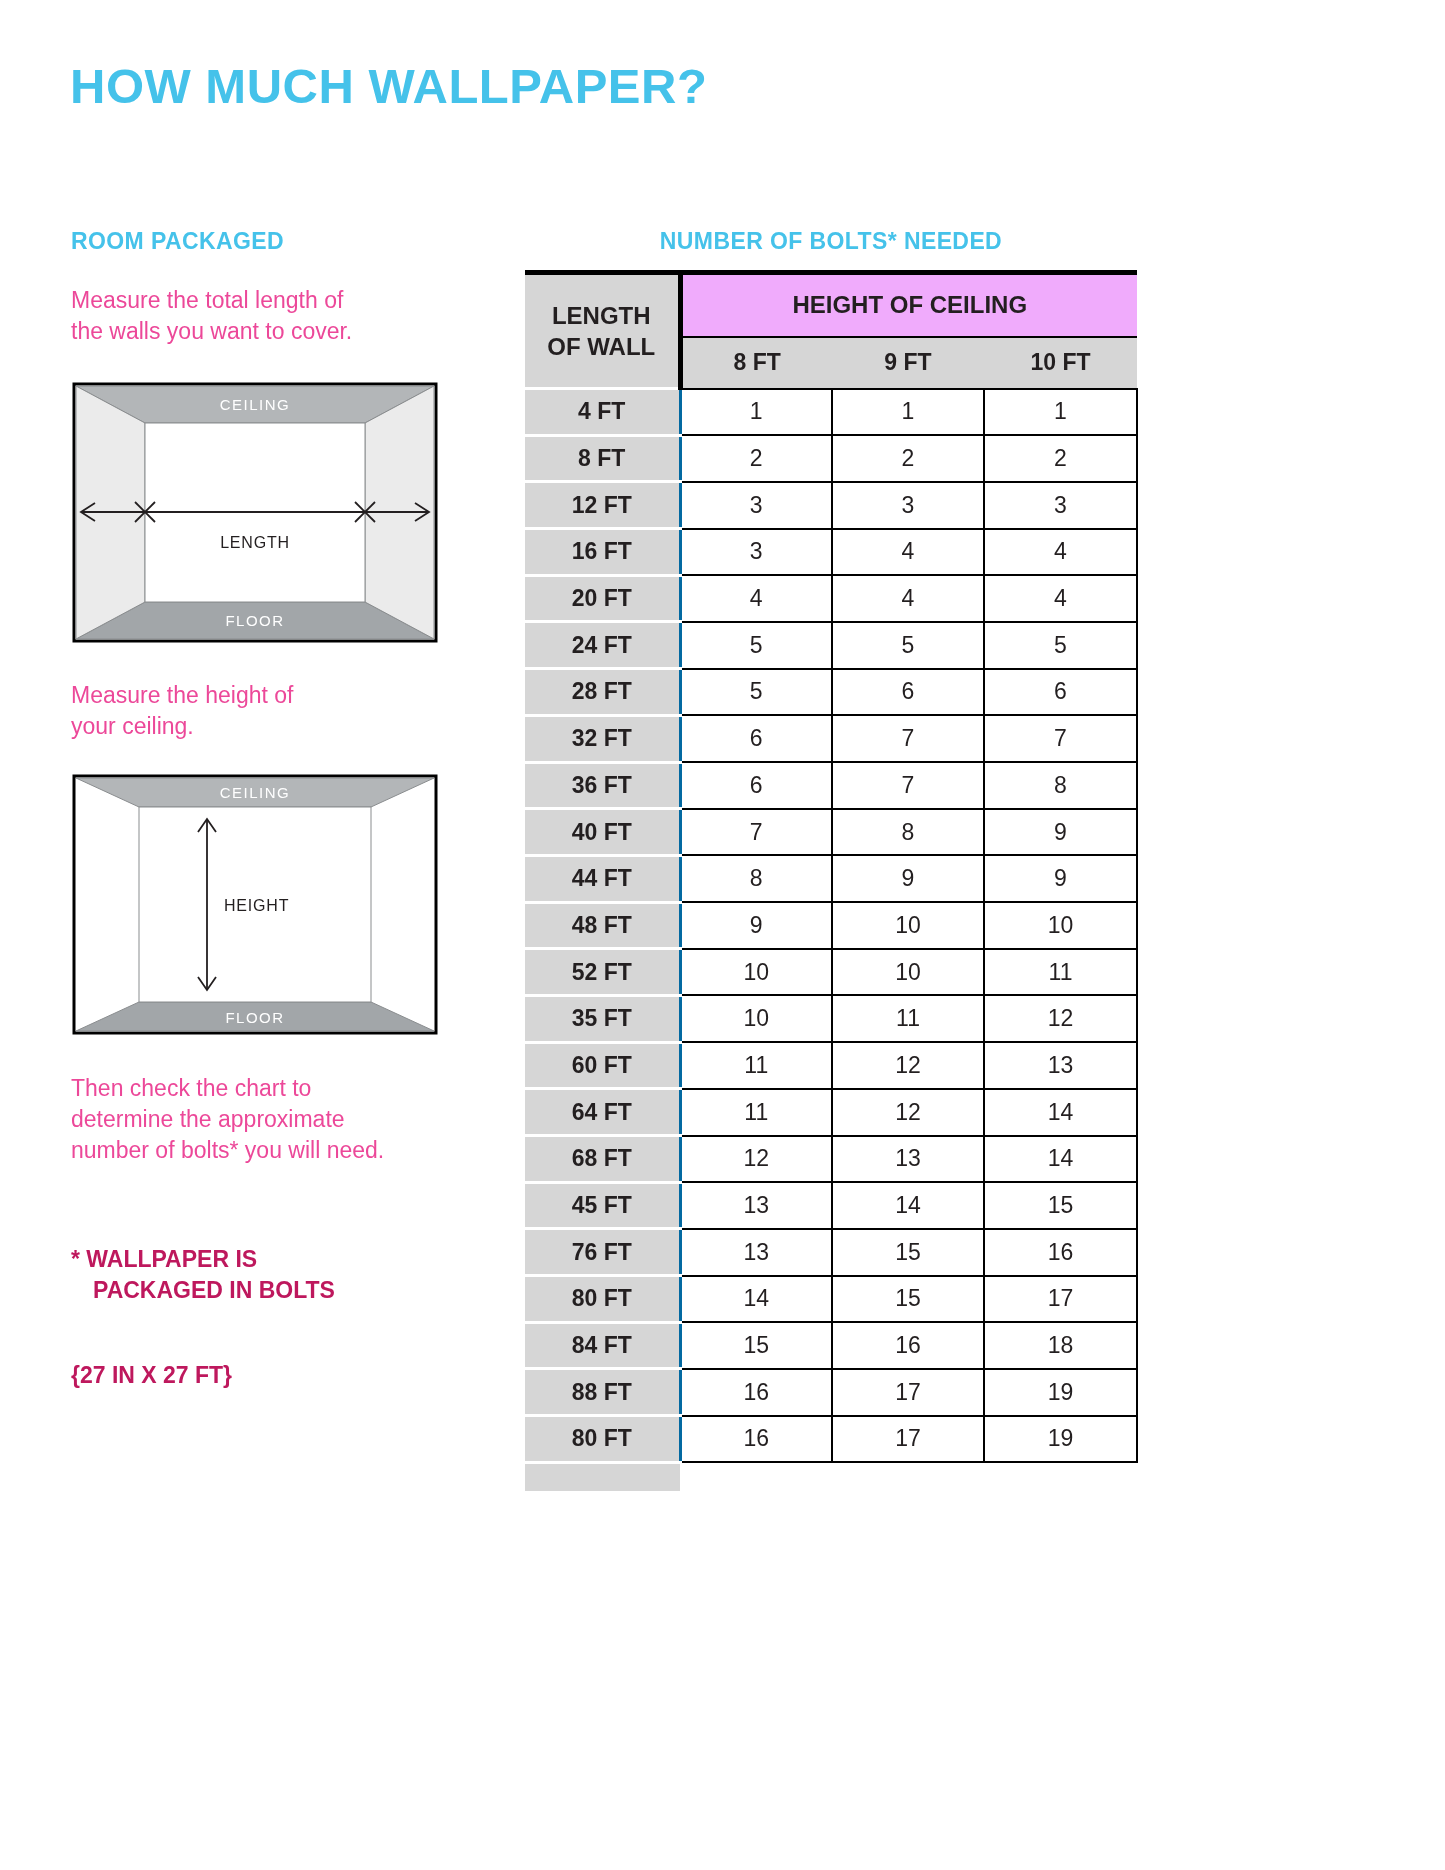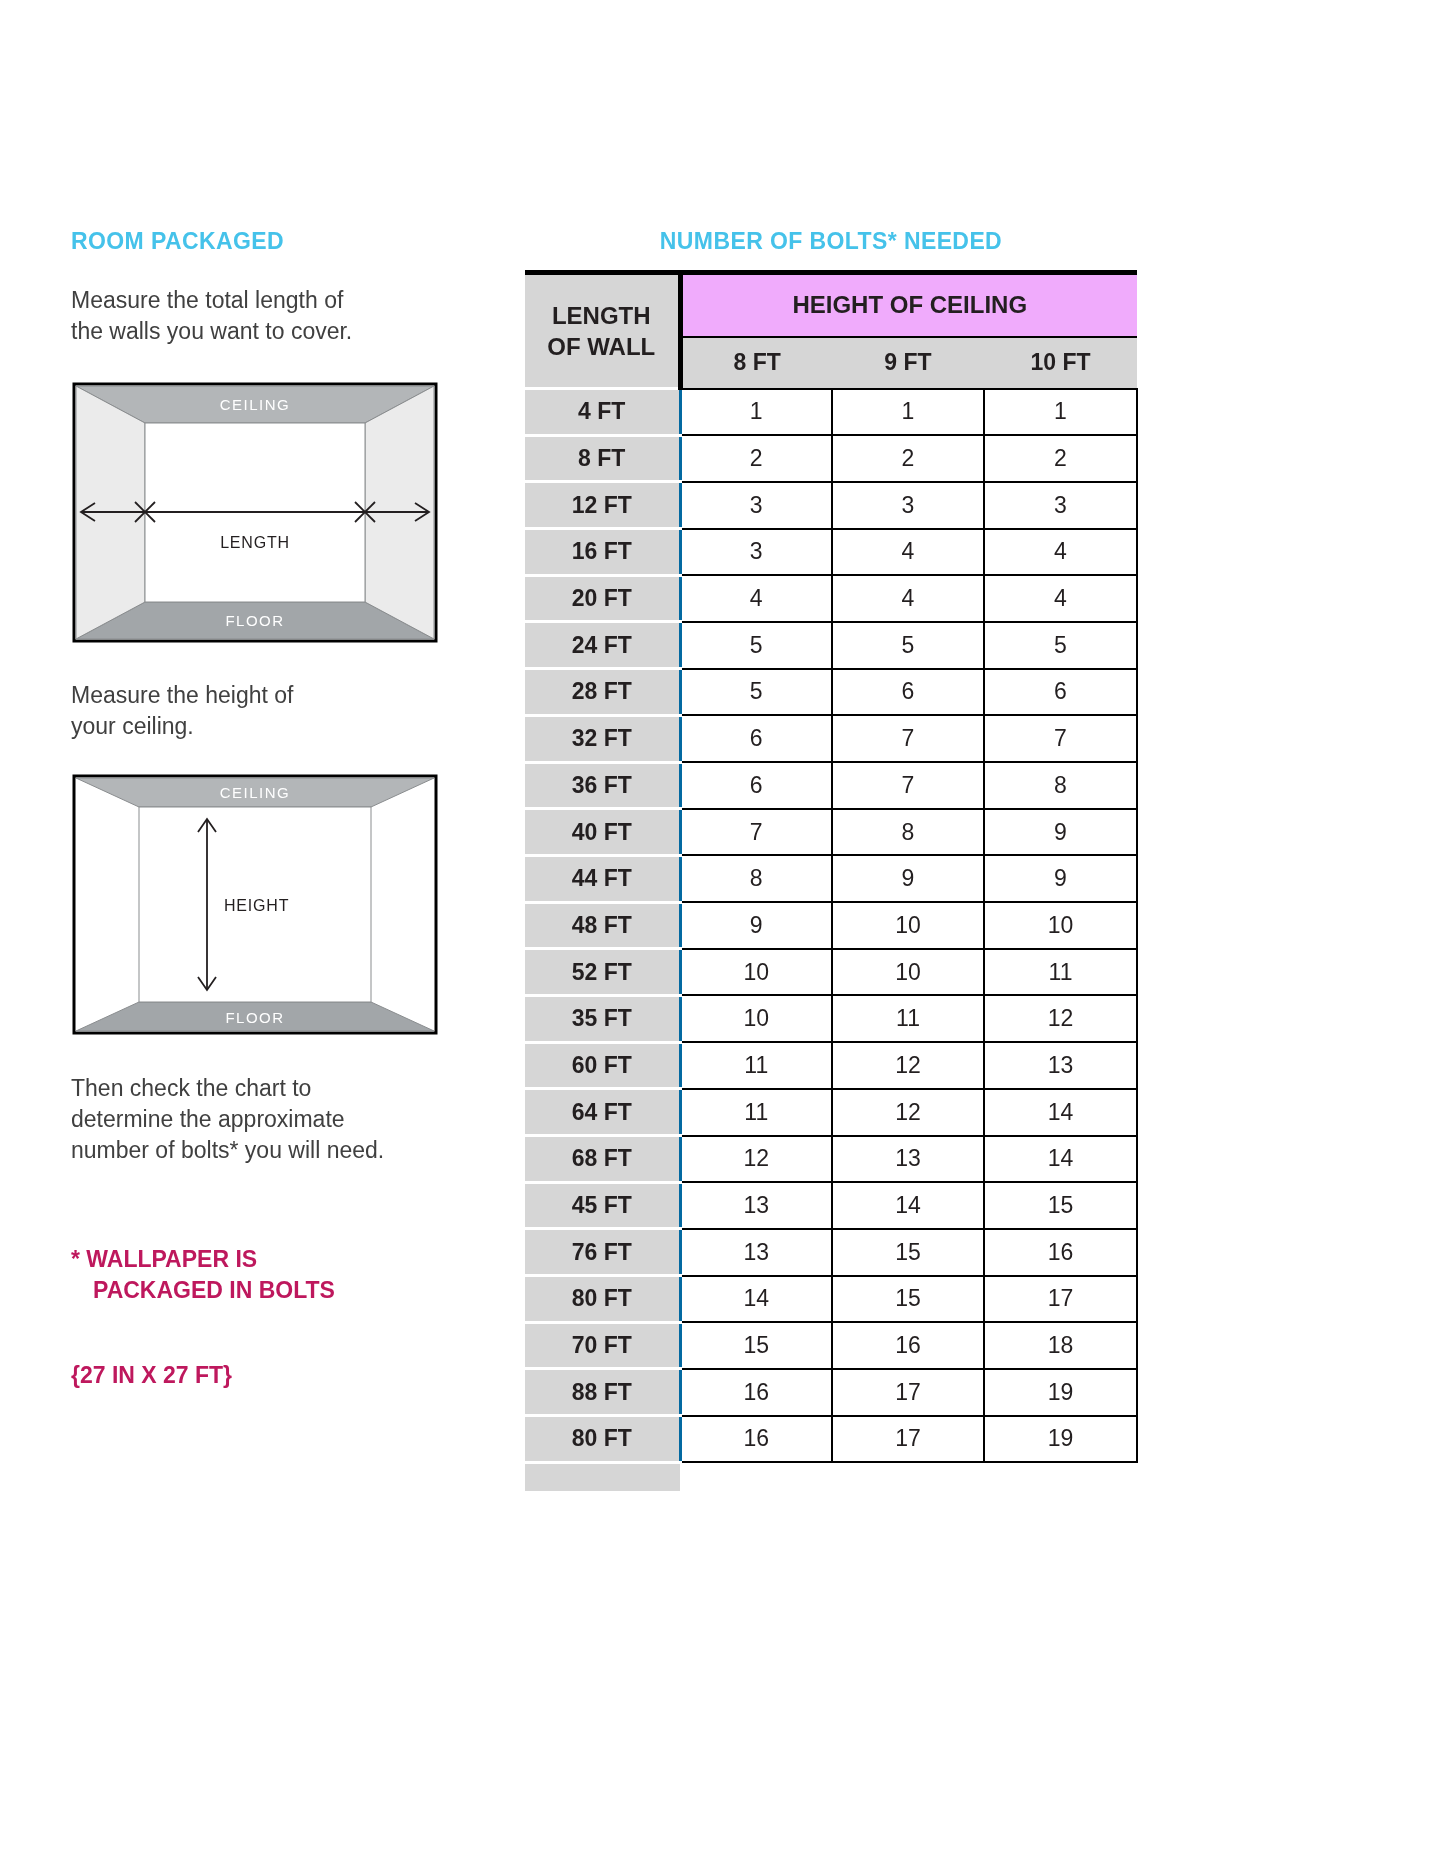--- a/index.html
+++ b/index.html
@@ -12,21 +12,21 @@
     font-size: 49px; font-weight: 700; color: #45c2ea; letter-spacing: 0.5px;
   }
   .section-heading {
     position: absolute; font-size: 23px; font-weight: 700; color: #45c2ea; letter-spacing: 0.4px;
   }
   #room-heading { left: 71px; top: 228px; }
   #bolts-heading { left: 525px; top: 228px; width: 612px; text-align: center; }
 
   .para {
     position: absolute; left: 71px; width: 440px;
-    font-size: 23px; color: #404040; line-height: 1.35; white-space: pre-line;
+    font-size: 23px; color: #ec4899; line-height: 1.35; white-space: pre-line;
   }
   #para1 { top: 285px; }
   #para2 { top: 680px; }
   #para3 { top: 1073px; }
 
   .note {
     position: absolute; left: 71px; width: 440px;
     font-size: 23px; font-weight: 700; color: #be185d; line-height: 1.35;
   }
   #footnote { top: 1244px; }
@@ -55,20 +55,21 @@
     border-right: 3px solid #0369a1; border-bottom: 3px solid #fff;
   }
   td.val { border: 2px solid #000; font-size: 23px; height: 46.7px; background: #fff; }
   .stub { width: 155px; height: 27px; background: #d6d6d6; }
 </style>
 </head>
 <body>
 
 <div class="page">
 
+  <h1 class="title">HOW MUCH WALLPAPER?</h1>
 
   <div class="section-heading" id="room-heading">ROOM PACKAGED</div>
   <div class="section-heading" id="bolts-heading">NUMBER OF BOLTS* NEEDED</div>
 
   <p class="para" id="para1">Measure the total length of
 the walls you want to cover.</p>
 
   <svg class="diagram" id="diagram1" viewBox="0 0 366 261">
     <rect x="2" y="2" width="362" height="257" fill="#ffffff" stroke="#000000" stroke-width="3"></rect>
     <polygon points="4,4 362,4 293,41 73,41" fill="#b3b6b8" stroke="#8a8d8f" stroke-width="1"></polygon>
@@ -253,21 +254,21 @@
             <td class="val">15</td>
             <td class="val">16</td>
           </tr>
           <tr>
             <td class="len">80 FT</td>
             <td class="val">14</td>
             <td class="val">15</td>
             <td class="val">17</td>
           </tr>
           <tr>
-            <td class="len">70 FT</td>
+            <td class="len">84 FT</td>
             <td class="val">15</td>
             <td class="val">16</td>
             <td class="val">18</td>
           </tr>
           <tr>
             <td class="len">88 FT</td>
             <td class="val">16</td>
             <td class="val">17</td>
             <td class="val">19</td>
           </tr>

